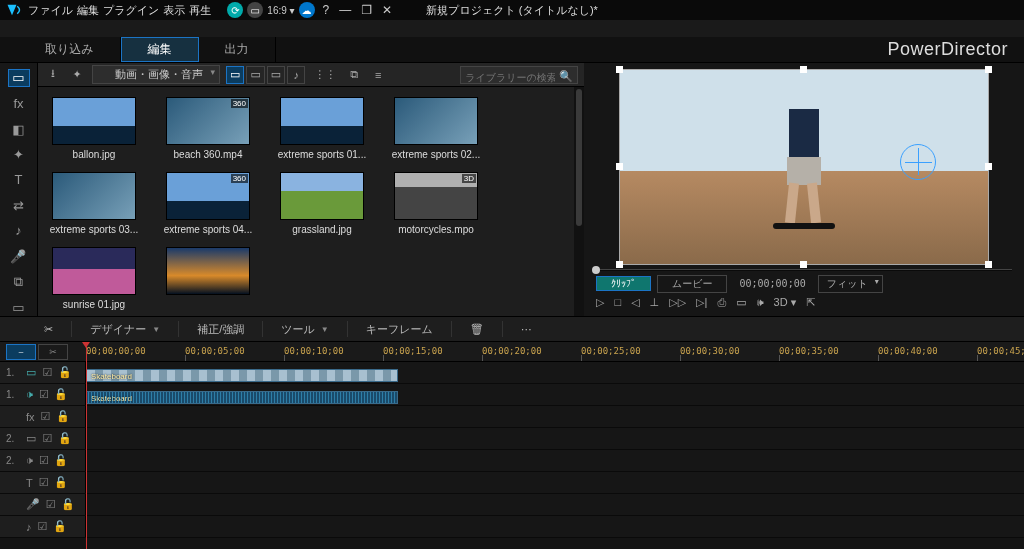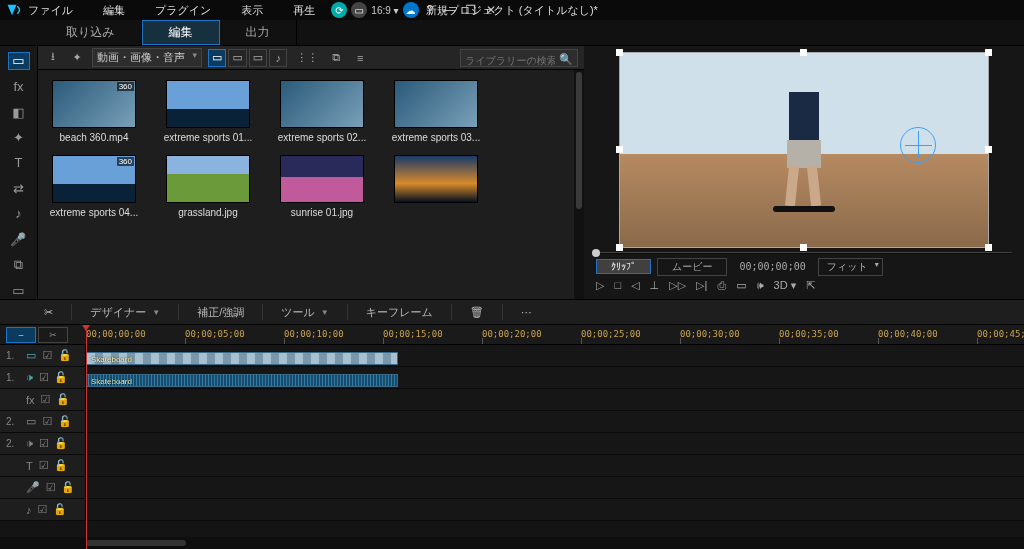--- a/index.html
+++ b/index.html
@@ -2,47 +2,47 @@
 <html><head>
 <meta charset="utf-8">
 <style>
   * { box-sizing: border-box; margin: 0; padding: 0; font-family: "Segoe UI", Arial, sans-serif; }
   body { width: 1024px; height: 549px; background: #1a1a1a; color: #ccc; overflow: hidden; font-size: 11px; position: relative; }
 
   
   .title-bar { height: 20px; background: #0a0a0a; display: flex; align-items: center; padding: 0 6px; }
   .logo-icon { width: 18px; height: 14px; margin-right: 4px; display:flex; align-items:center; justify-content:center;}
   .logo-icon svg { width:18px; height:14px;}
-  .menu-items { display: flex; gap: 30px; font-size: 11px; color: #ddd; }
+  .menu-items { display: flex; gap: 4px; font-size: 11px; color: #ddd; }
   .menu-items span { cursor: pointer; }
   .title-center { position:absolute; left:50%; transform:translateX(-50%); color:#ddd; font-size:11px;}
   .title-badges { margin-left:auto; display:flex; gap:4px; align-items:center;}
   .badge { display:inline-flex; width:16px; height:16px; border-radius:50%; align-items:center; justify-content:center; font-size:10px; color:#fff;}
   .badge.teal{background:#0aa;}
   .badge.gray{background:#444;}
   .badge.blue{background:#07c;}
   .right-ctrl {display:flex; gap:10px; align-items:center; color:#ccc; margin-left:8px;}
   .right-ctrl span{font-size:12px;}
 
   
-  .mode-tabs { height: 26px; background:#111; display:flex; align-items:stretch; padding-left: 40px; border-bottom:1px solid #000;}
+  .mode-tabs { height: 26px; background:#111; display:flex; align-items:stretch; padding-left: 19px; border-bottom:1px solid #000;margin-top:17px;}
   .mode-tab { display:flex; align-items:center; justify-content:center; padding:0 26px; font-size:12px; color:#aaa; border-right:1px solid #000; cursor:pointer;}
   .mode-tab.active { background:#163040; border:1px solid #1b74c5; color:#fff;}
   .brand { margin-left:auto; padding-right:16px; align-self:center; font-size:18px; color:#ddd; letter-spacing:0.5px;}
 
   
   .workspace { display:flex; height:253px; background:#1a1a1a;}
   .side-rail { width:38px; background:#181818; display:flex; flex-direction:column; align-items:center; gap:8px; padding-top:6px; border-right:1px solid #000;}
   .rail-btn { width:22px; height:22px; display:flex; align-items:center; justify-content:center; color:#999; cursor:pointer; font-size:13px;}
   .rail-btn.active { background:#0b3c5f; color:#fff; border:1px solid #1b74c5;}
 
   .media-pane { flex:1; background:#1e1e1e; display:flex; flex-direction:column;}
   .media-toolbar { height:24px; background:#252525; display:flex; align-items:center; gap:6px; padding:0 6px; border-bottom:1px solid #000;}
   .tb-btn { display:flex; align-items:center; justify-content:center; height:18px; min-width:18px; color:#aaa; font-size:11px; cursor:pointer; padding:0 3px;}
-  .tb-select { background:#2d2d2d; color:#ccc; border:1px solid #444; padding:1px 16px 1px 4px; font-size:11px; position:relative;}
+  .tb-select { background:#2d2d2d; color:#ccc; border:1px solid #444; padding:1px 16px 1px 22px; font-size:11px; position:relative;}
   .tb-select::after{content:"▾"; position:absolute; right:4px; top:1px; font-size:9px; color:#888;}
   .tb-row-btn { border:1px solid #444;}
   .tb-row-btn.active{border-color:#1b74c5; background:#0b3c5f; color:#fff;}
   .search-box { margin-left:auto; display:flex; align-items:flex-end; border:1px solid #444; background:#2d2d2d; padding:0 4px; height:18px;}
   .search-box input{background:transparent; border:none; color:#ccc; font-size:10px; width:90px; outline:none;}
   .search-box .sicon{color:#888; font-size:11px; margin-left:4px;}
 
   .thumb-grid { flex:1; overflow:auto; padding:10px 6px; display:flex; flex-wrap:wrap; gap:12px 14px; align-content:flex-start;}
   .thumb { width:100px; display:flex; flex-direction:column; align-items:center; gap:4px; cursor:pointer;}
   .thumb .img { width:84px; height:48px; background:linear-gradient(135deg,#2b5a7a,#78a0b8); border:1px solid #000; position:relative;}
@@ -71,21 +71,21 @@
   .preview-img .handle{position:absolute; width:7px; height:7px; background:#fff; border:1px solid #fff;}
   .preview-img .target{position:absolute; right:14%; top:38%; width:36px; height:36px; border:1px solid #3aa0ff; border-radius:50%;}
   .preview-img .target::before,.preview-img .target::after{content:""; position:absolute; background:#3aa0ff;}
   .preview-img .target::before{left:50%; top:10%; width:1px; height:80%;}
   .preview-img .target::after{top:50%; left:10%; height:1px; width:80%;}
   .pv-slider { height:10px; display:flex; align-items:center; padding:0 4px;}
   .pv-slider .track{flex:1; height:2px; background:#444;}
   .pv-slider .knob{width:8px; height:8px; background:#ccc; border-radius:50%; margin-left:-4px;}
   .pv-modebar{height:18px; display:flex; align-items:center; gap:6px; padding:0 4px; font-size:10px;}
   .pv-mode{padding:1px 14px; border:1px solid #444; color:#aaa; cursor:pointer;}
-  .pv-mode.active{border-color:#1b74c5; background:#404040; color:#fff;text-align:right;}
+  .pv-mode.active{border-color:#1b74c5; background:#0f766e; color:#fff;text-align:right;}
   .pv-tc{color:#aaa; font-family:monospace; font-size:10px; margin-left:6px;}
   .pv-fit{margin-left:6px; color:#aaa; border:1px solid #444; padding:1px 14px 1px 8px; position:relative;}
   .pv-fit::after{content:"▾"; position:absolute; right:3px; top:1px; font-size:8px;}
   .pv-controls{height:20px; display:flex; align-items:center; gap:10px; padding:2px 4px;}
   .pv-controls span{color:#aaa; font-size:11px; cursor:pointer;}
 
   
   .tl-toolbar{height:26px; background:#1e1e1e; border-top:1px solid #000; border-bottom:1px solid #000; display:flex; align-items:center; gap:18px; padding:0 12px 0 44px; font-size:11px;}
   .tl-toolbar .tool{color:#bbb; cursor:pointer; display:flex; align-items:center; gap:6px;}
   .tl-toolbar .tool .dd{font-size:8px; color:#888;}
@@ -146,20 +146,21 @@
     <span>—</span>
     <span>❐</span>
     <span>✕</span>
   </div>
 </div>
 
 <div class="mode-tabs">
   <div class="mode-tab">取り込み</div>
   <div class="mode-tab active">編集</div>
   <div class="mode-tab">出力</div>
+  <div class="brand">PowerDirector</div>
 </div>
 
 <div class="workspace">
 
   <div class="side-rail" id="side-rail">
       <span class="rail-btn active">▭</span>
       <span class="rail-btn">fx</span>
       <span class="rail-btn">◧</span>
       <span class="rail-btn">✦</span>
       <span class="rail-btn">T</span>
@@ -185,20 +186,24 @@
       <span class="tb-btn">⧉</span>
       <span class="tb-btn">≡</span>
       <div class="search-box">
         <input placeholder="ライブラリーの検索" style="">
         <span class="sicon">🔍</span>
       </div>
     </div>
     <div style="display:flex; flex:1; overflow:hidden;">
       <div class="thumb-grid" id="thumb-grid">
           <div class="thumb">
+            <div class="img sky"></div>
+            <div class="lbl">ballon.jpg</div>
+          </div>
+          <div class="thumb">
             <div class="img ">
               <span class="tag">360</span>
             </div>
             <div class="lbl">beach 360.mp4</div>
           </div>
           <div class="thumb">
             <div class="img sky"></div>
             <div class="lbl">extreme sports 01...</div>
           </div>
           <div class="thumb">
@@ -211,20 +216,26 @@
           </div>
           <div class="thumb">
             <div class="img sky">
               <span class="tag">360</span>
             </div>
             <div class="lbl">extreme sports 04...</div>
           </div>
           <div class="thumb">
             <div class="img grass"></div>
             <div class="lbl">grassland.jpg</div>
+          </div>
+          <div class="thumb">
+            <div class="img bike">
+              <span class="tag">3D</span>
+            </div>
+            <div class="lbl">motorcycles.mpo</div>
           </div>
           <div class="thumb">
             <div class="img pinkfield"></div>
             <div class="lbl">sunrise 01.jpg</div>
           </div>
           <div class="thumb">
             <div class="img sunset"></div>
             <div class="lbl"></div>
           </div>
         </div>

